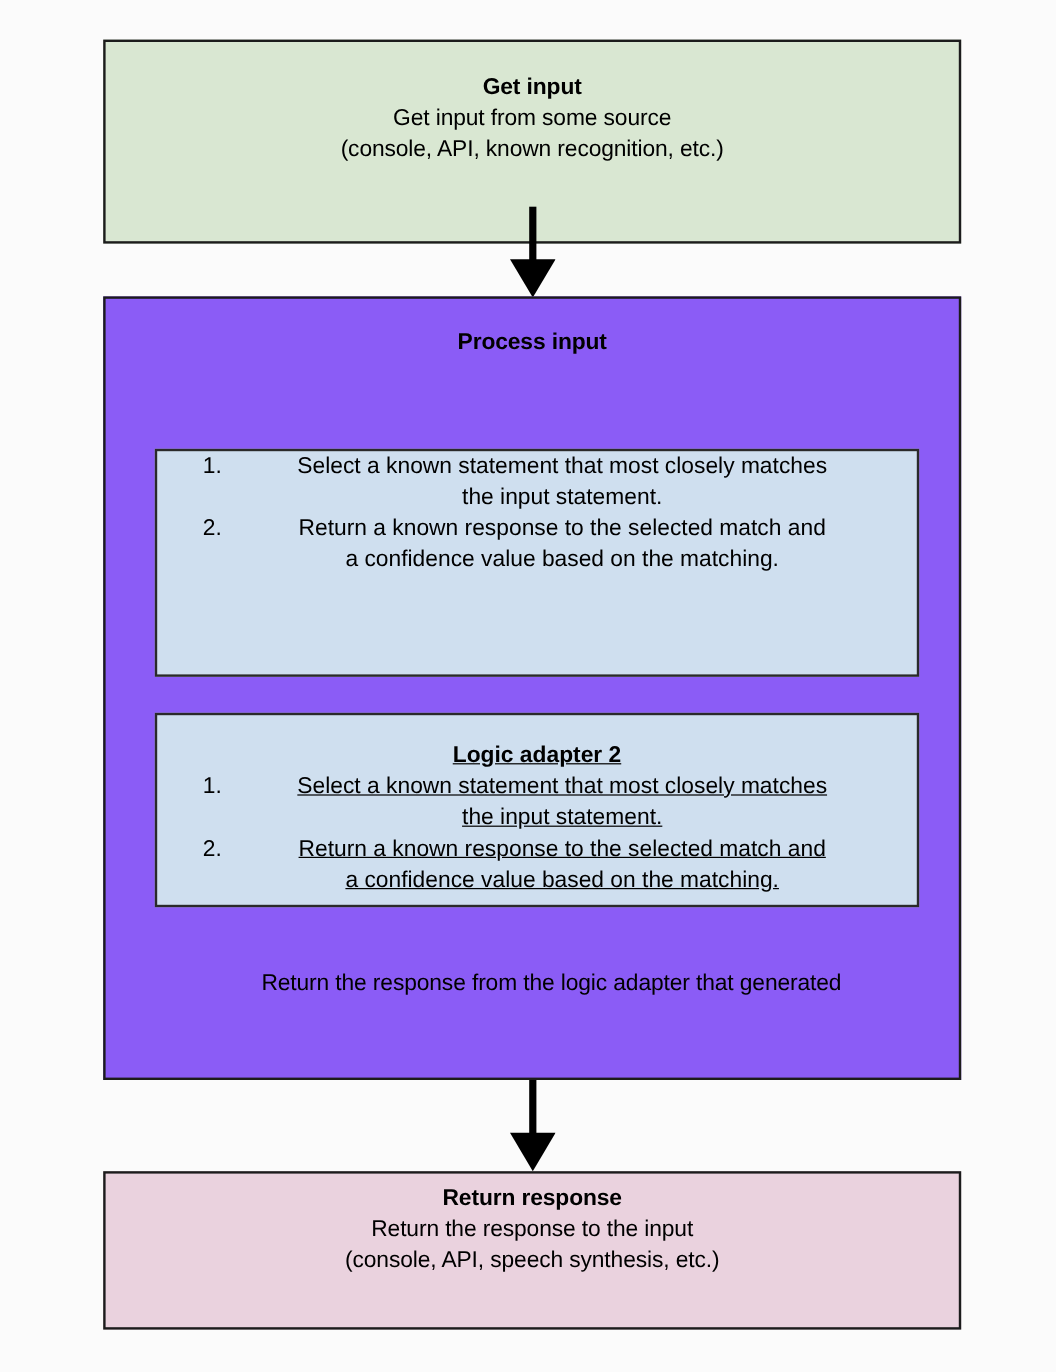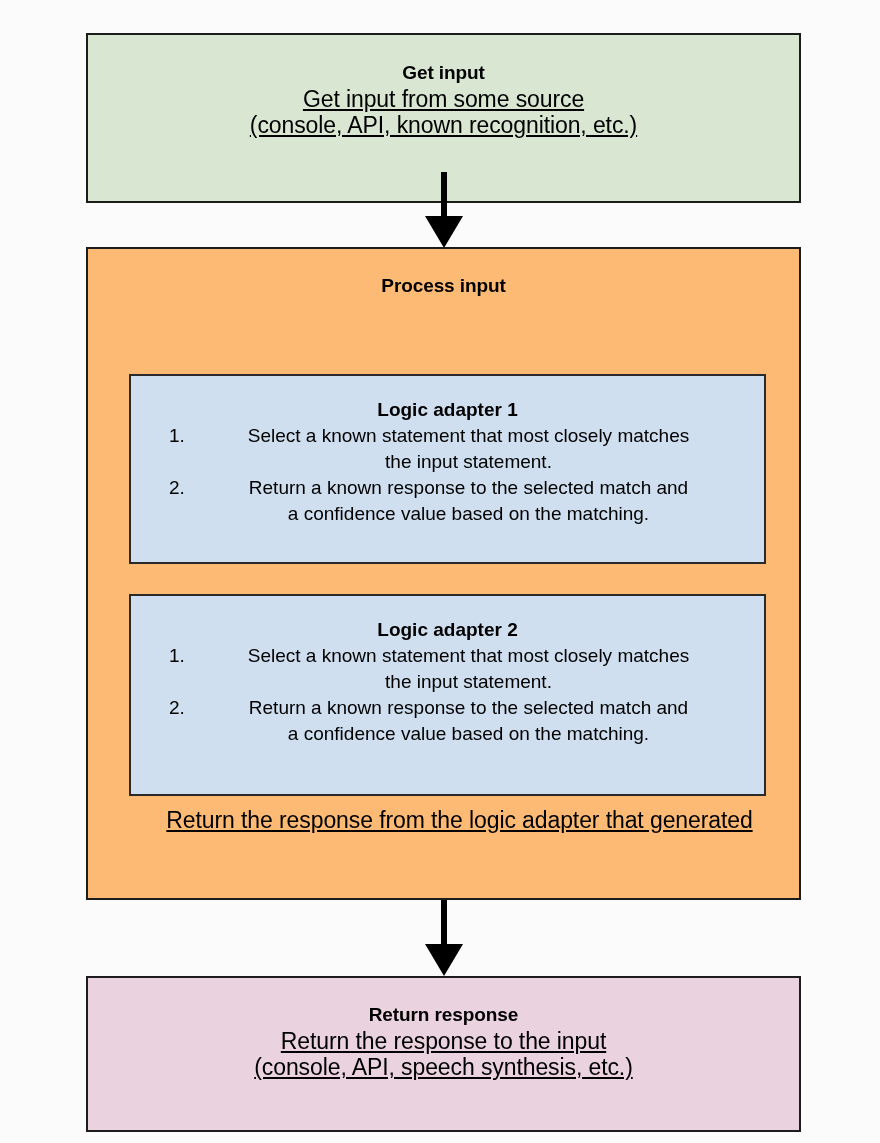--- a/index.html
+++ b/index.html
@@ -22,34 +22,33 @@
   }
 
   
   .node {
     position: absolute;
     box-sizing: border-box;
     border: 2px solid #1c1c1c;
     text-align: center;
   }
   .node-green  { background: #d9e7d2; }
-  .node-blue   { background: #fdba74; }
+  .node-blue   { background: #8b5cf6; }
   .node-pink   { background: #ead2de; }
 
   .node-title {
     font-weight: bold;
     font-size: 19px;
     line-height: 26px;
     letter-spacing: -0.1px;
   }
   .node-line {
-    font-size: 23px;
+    font-size: 19px;
     line-height: 26px;
     letter-spacing: -0.1px;
-    text-decoration: underline;
   }
 
   
   #get-input-node {
     left: 86px;
     top: 33px;
     width: 715px;
     height: 170px;
     padding-top: 25px;
   }
@@ -67,21 +66,21 @@
   .adapter {
     position: absolute;
     left: 41px;
     width: 637px;
     box-sizing: border-box;
     border: 2px solid #2a2a2a;
     background: #cfdfef;
     text-align: center;
   }
   #adapter-1 { top: 125px; height: 190px; }
-  #adapter-2 { top: 345px; height: 202px; }
+  #adapter-2 { top: 345px; height: 162px; text-decoration: underline; }
   .adapter-title {
     font-weight: bold;
     font-size: 19px;
     line-height: 26px;
     margin-top: 21px;
   }
   .adapter-list {
     list-style: none;
     margin: 0;
     padding: 0;
@@ -110,22 +109,22 @@
     top: 558px;
     width: 637px;
     text-align: center;
   }
 
   
   #return-response-node {
     left: 86px;
     top: 976px;
     width: 715px;
-    height: 156px;
-    padding-top: 24px;
+    height: 132px;
+    padding-top: 8px;
   }
 
   
   .arrow {
     position: absolute;
     left: 425px;
     width: 38px;
   }
   #arrow-top    { top: 172px; height: 76px; }
   #arrow-bottom { top: 900px; height: 76px; }
@@ -147,21 +146,20 @@
       <rect x="16" y="0" width="6" height="46" fill="#000000"></rect>
       <polygon points="0,44 38,44 19,76" fill="#000000"></polygon>
     </svg>
   </div>
 
   <div class="node node-blue" id="process-input-node">
 
     <div class="node-title">Process input</div>
 
     <div class="adapter" id="adapter-1">
-      <div class="adapter-title">Logic adapter 1</div>
       <ol class="adapter-list">
         <li>
           <span class="marker">1.</span>
           <span>Select a known statement that most closely matches</span>
         </li>
         <li>
           <span>the input statement.</span>
         </li>
         <li>
           <span class="marker">2.</span>

